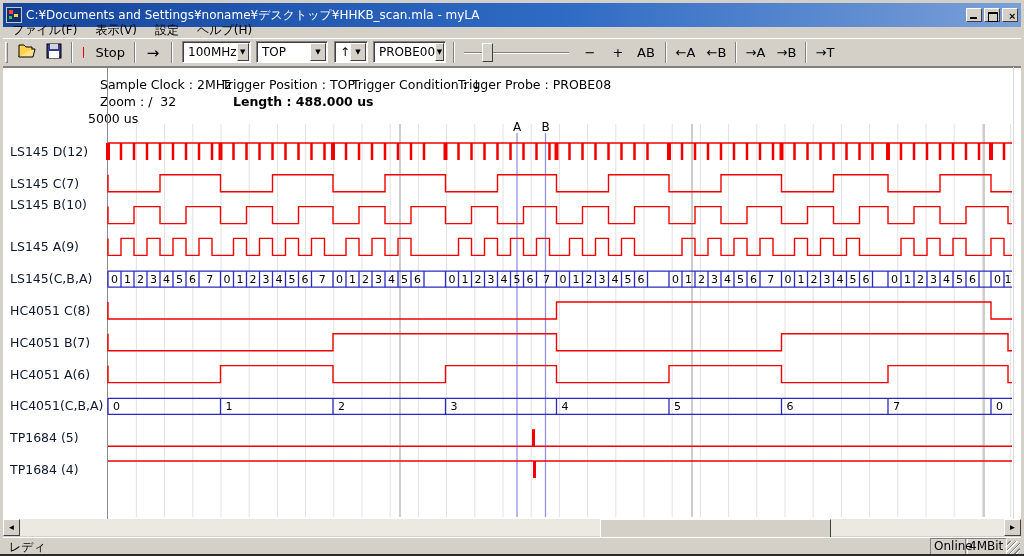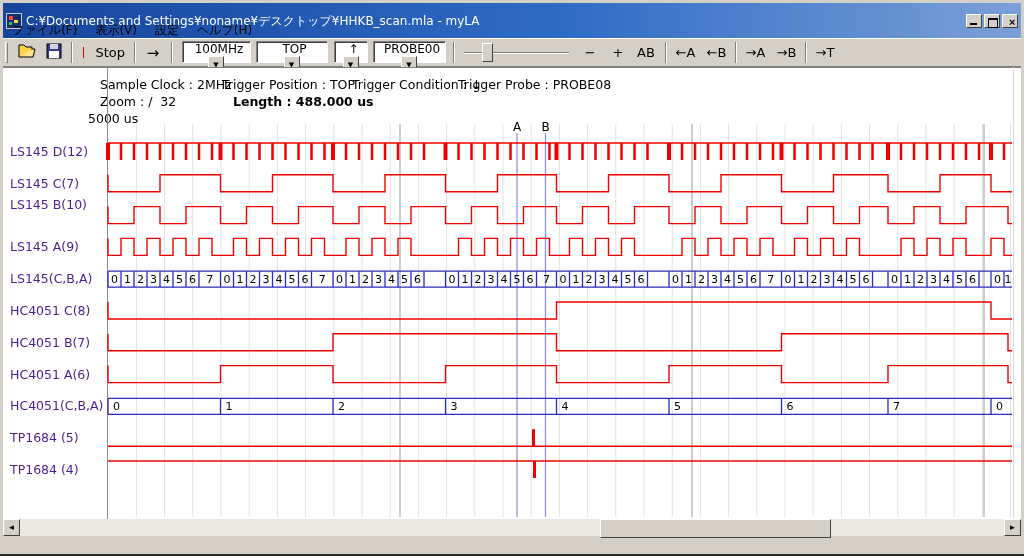--- a/index.html
+++ b/index.html
@@ -1,19 +1,19 @@
 <!DOCTYPE html>
 <html><head>
 <meta charset="utf-8">
 <style>
   html,body{margin:0;padding:0;}
   .stage{position:relative;width:1024px;height:556px;background:#d4d0c8;overflow:hidden;
          font-family:"DejaVu Sans",sans-serif;-webkit-font-smoothing:none;}
   
-  .titlebar{position:absolute;left:3px;top:3px;width:1018px;height:36px;
+  .titlebar{position:absolute;left:3px;top:3px;width:1018px;height:24px;
     background:linear-gradient(90deg,#16459c 0%,#2f6bc4 55%,#7aa0d8 100%);
     display:flex;align-items:center;color:#fff;font-size:12px;justify-content:center;}
   .app-icon{width:14px;height:14px;margin:0 4px 0 3px;background:#103070;border:1px solid #c8c8c8;position:relative;}
   .app-icon i{position:absolute;display:block;}
   .app-icon .p1{left:2px;top:2px;width:4px;height:4px;background:#ff4040;}
   .app-icon .p2{left:7px;top:6px;width:4px;height:3px;background:#ffd040;}
   .app-icon .p3{left:2px;top:8px;width:3px;height:3px;background:#40c040;}
   .win-btns{margin-left:auto;display:flex;gap:2px;padding-right:3px;}
   .win-btn{width:16px;height:14px;background:#d4d0c8;border:1px solid;border-color:#fff #404040 #404040 #fff;
     position:relative;font-size:10px;line-height:12px;text-align:center;color:#000;}
@@ -28,32 +28,32 @@
   .toolbar *{box-sizing:border-box;}
   .tb-grip{position:absolute;left:2px;top:3px;width:3px;height:21px;border:1px solid;border-color:#fff #808080 #808080 #fff;}
   .tb-sep{position:absolute;top:3px;width:2px;height:21px;border-left:1px solid #808080;border-right:1px solid #fff;}
   .tb-btn{position:absolute;top:2px;height:23px;background:transparent;border:none;
     font-family:"DejaVu Sans",sans-serif;font-size:13px;color:#000;text-align:center;padding:0;}
   .tb-btn.glyph{font-size:13px;}
   .stop-btn{display:flex;align-items:center;gap:5px;padding:0 6px;}
   .stop-square{width:11px;height:11px;background:#e60000;}
   .combo{position:absolute;top:2px;height:22px;background:#fff;border:1px solid #808080;
     border-right-color:#fff;border-bottom-color:#fff;box-shadow:inset 1px 1px 0 #404040;
-    font-size:12px;display:flex;align-items:center;flex-direction:column;}
+    font-size:12px;display:flex;align-items:center;}
   .combo .val{flex:1;padding-left:5px;white-space:nowrap;}
   .combo .drop{width:16px;height:18px;margin-right:1px;background:#d4d0c8;border:1px solid;
     border-color:#fff #404040 #404040 #fff;font-size:7px;line-height:16px;text-align:center;color:#000;}
   .slider-groove{position:absolute;top:13px;height:2px;background:#808080;border-bottom:1px solid #fff;}
   .slider-handle{position:absolute;top:4px;width:11px;height:19px;background:#d4d0c8;
     border:1px solid;border-color:#fff #404040 #404040 #fff;}
   
   .client{position:absolute;left:3px;top:67px;width:1018px;height:452px;background:#fff;
     border-top:1px solid #808080;}
   .info-text{position:absolute;font-size:12.5px;color:#000;white-space:pre;}
-  #row-labels div{position:absolute;left:10px;font-size:12.5px;color:#4c1d95;white-space:nowrap;}
+  #row-labels div{position:absolute;left:10px;font-size:12.5px;color:#0f172a;white-space:nowrap;}
   #wave-layer{position:absolute;left:0;top:0;width:1024px;height:556px;pointer-events:none;}
   
   .hscroll{position:absolute;left:3px;top:519px;width:1018px;height:17px;background:#ece9e3;}
   .sb-btn{position:absolute;top:0;width:17px;height:17px;background:#d4d0c8;border:1px solid;
     border-color:#fff #404040 #404040 #fff;font-size:8px;line-height:15px;text-align:center;color:#000;padding:0;}
   .sb-thumb{position:absolute;top:0;height:17px;background:#d4d0c8;border:1px solid;
     border-color:#fff #404040 #404040 #fff;}
   
   .statusbar{position:absolute;left:3px;top:537px;width:1018px;height:17px;background:#d4d0c8;
     border-top:1px solid #fff;font-size:12px;color:#000;}
@@ -450,14 +450,20 @@
         <text x="517" y="131" font-size="12" font-family="DejaVu Sans, sans-serif" fill="#000000" text-anchor="middle">A</text>
         <text x="545.5" y="131" font-size="12" font-family="DejaVu Sans, sans-serif" fill="#000000" text-anchor="middle">B</text>
       </svg></div>
 
   <div class="hscroll">
     <button class="sb-btn" style="left:0;"><span>◄</span></button>
     <span class="sb-thumb" style="left:597px;width:229px;"></span>
     <button class="sb-btn" style="right:0;"><span>►</span></button>
   </div>
 
+  <div class="statusbar">
+    <span class="status-ready">レディ</span>
+    <span class="status-panel" style="left:927px;width:30px;">Online</span>
+    <span class="status-panel" style="left:962px;width:34px;">4MBit</span>
+    <span class="resize-grip"></span>
+  </div>
   <div class="bottom-edge"></div>
 </div>
 
 </body></html>

